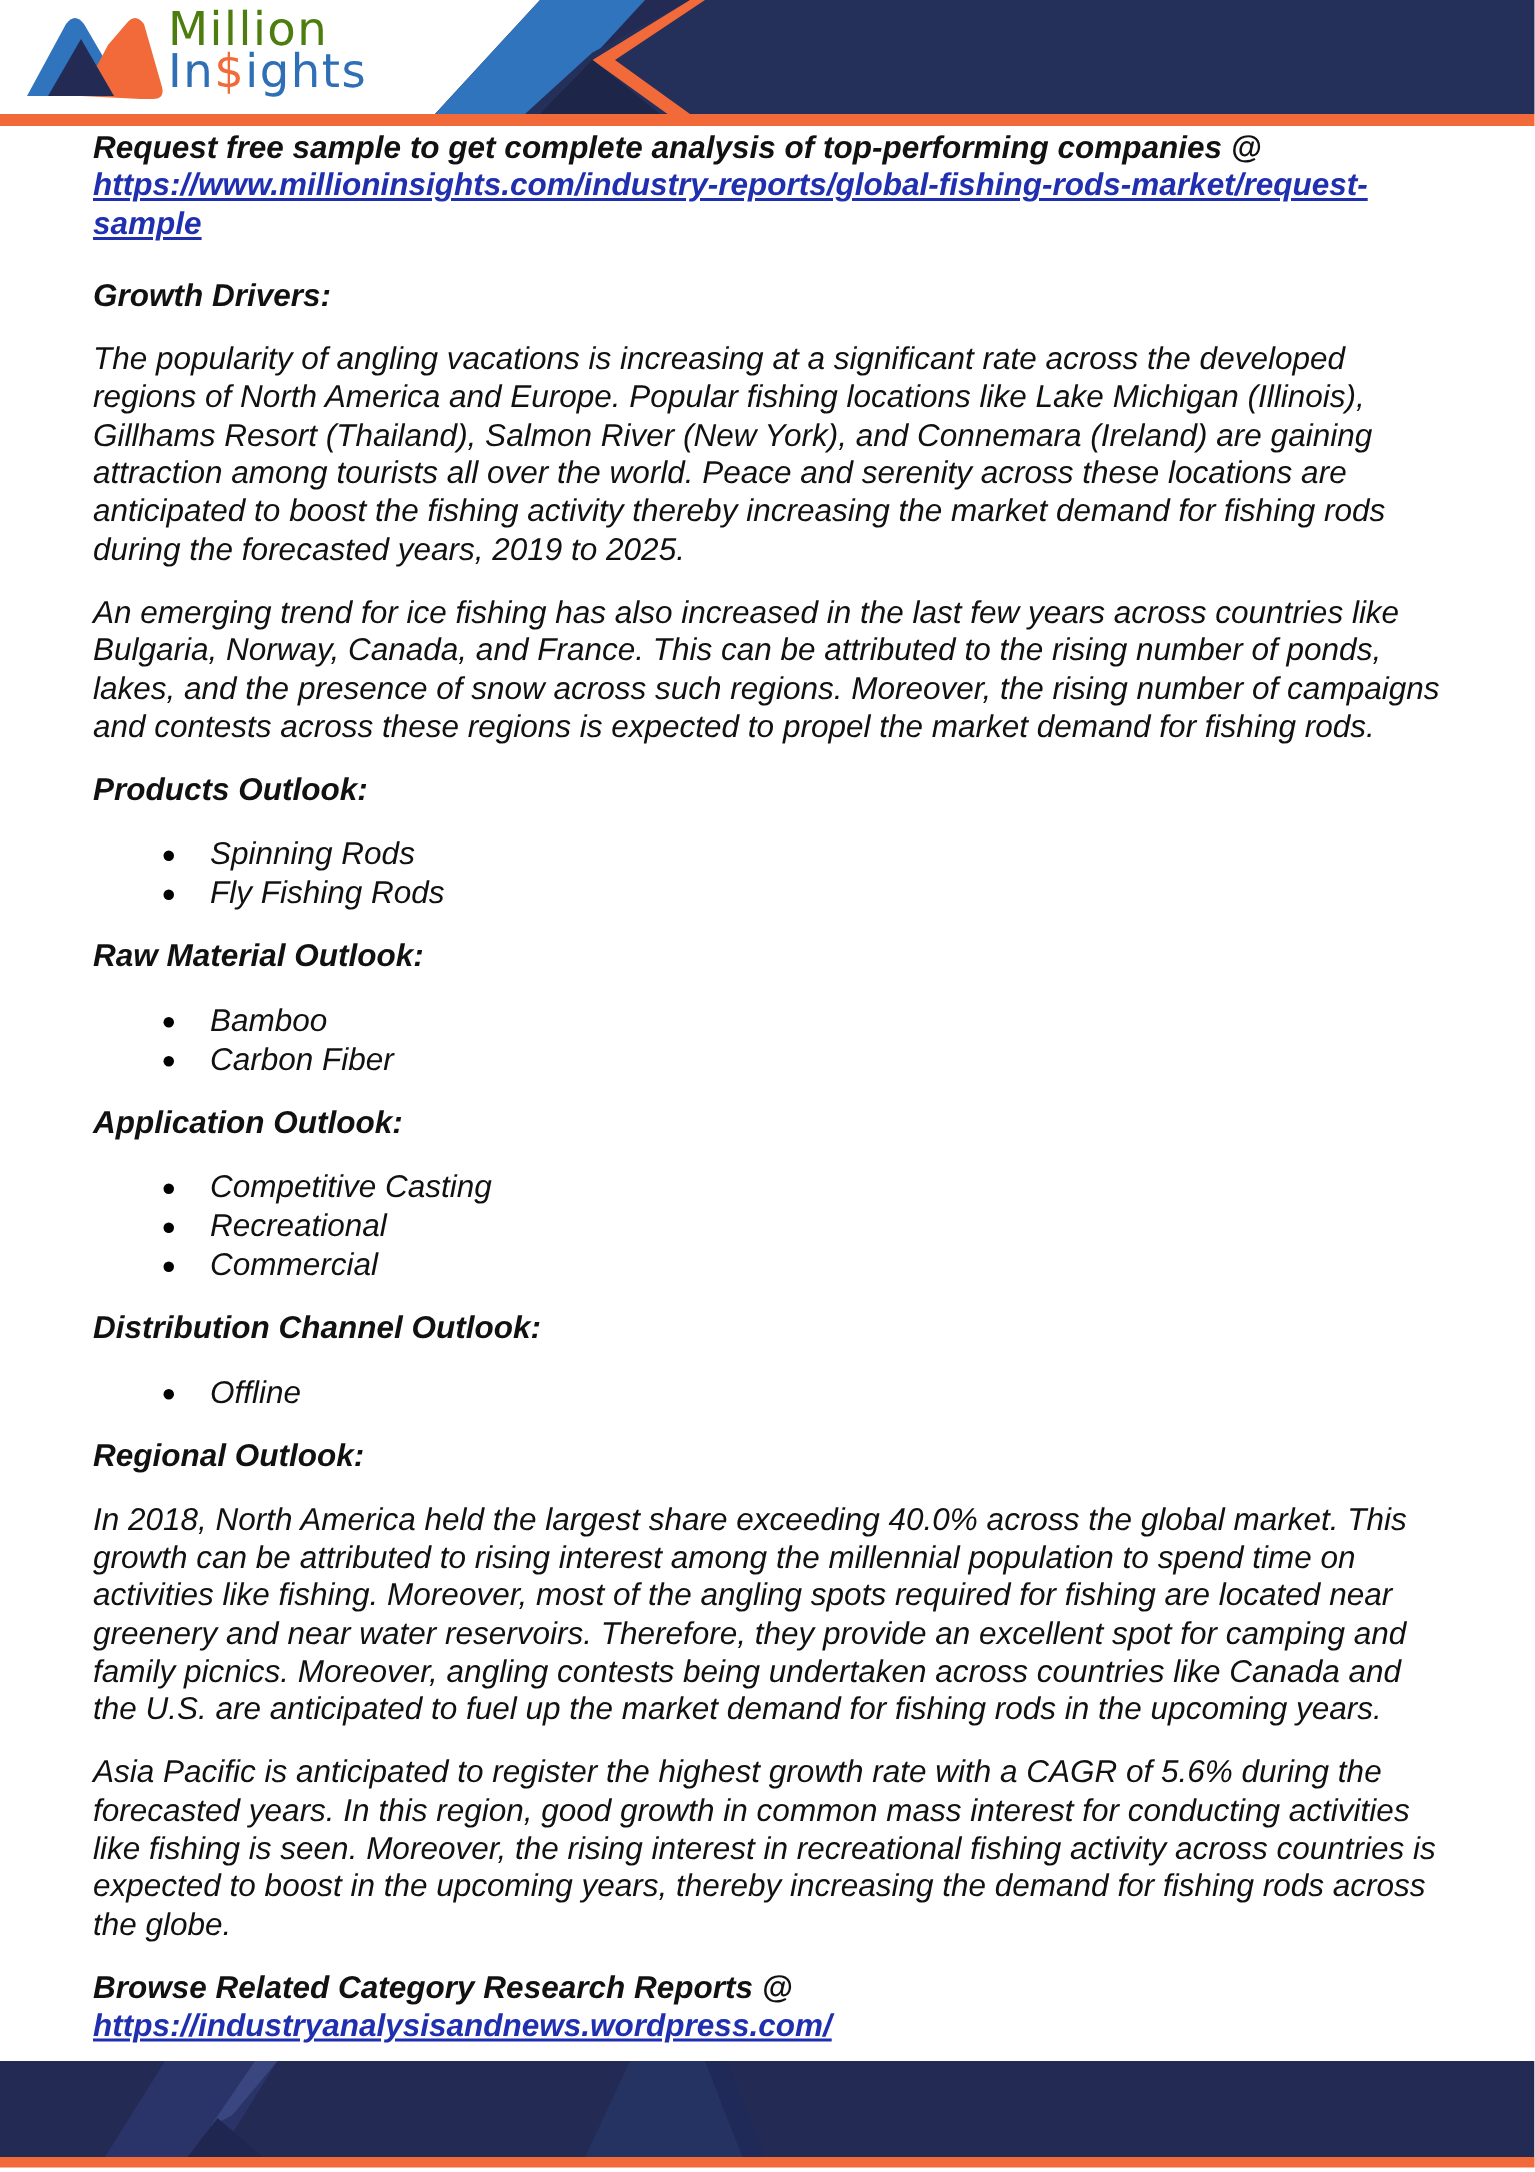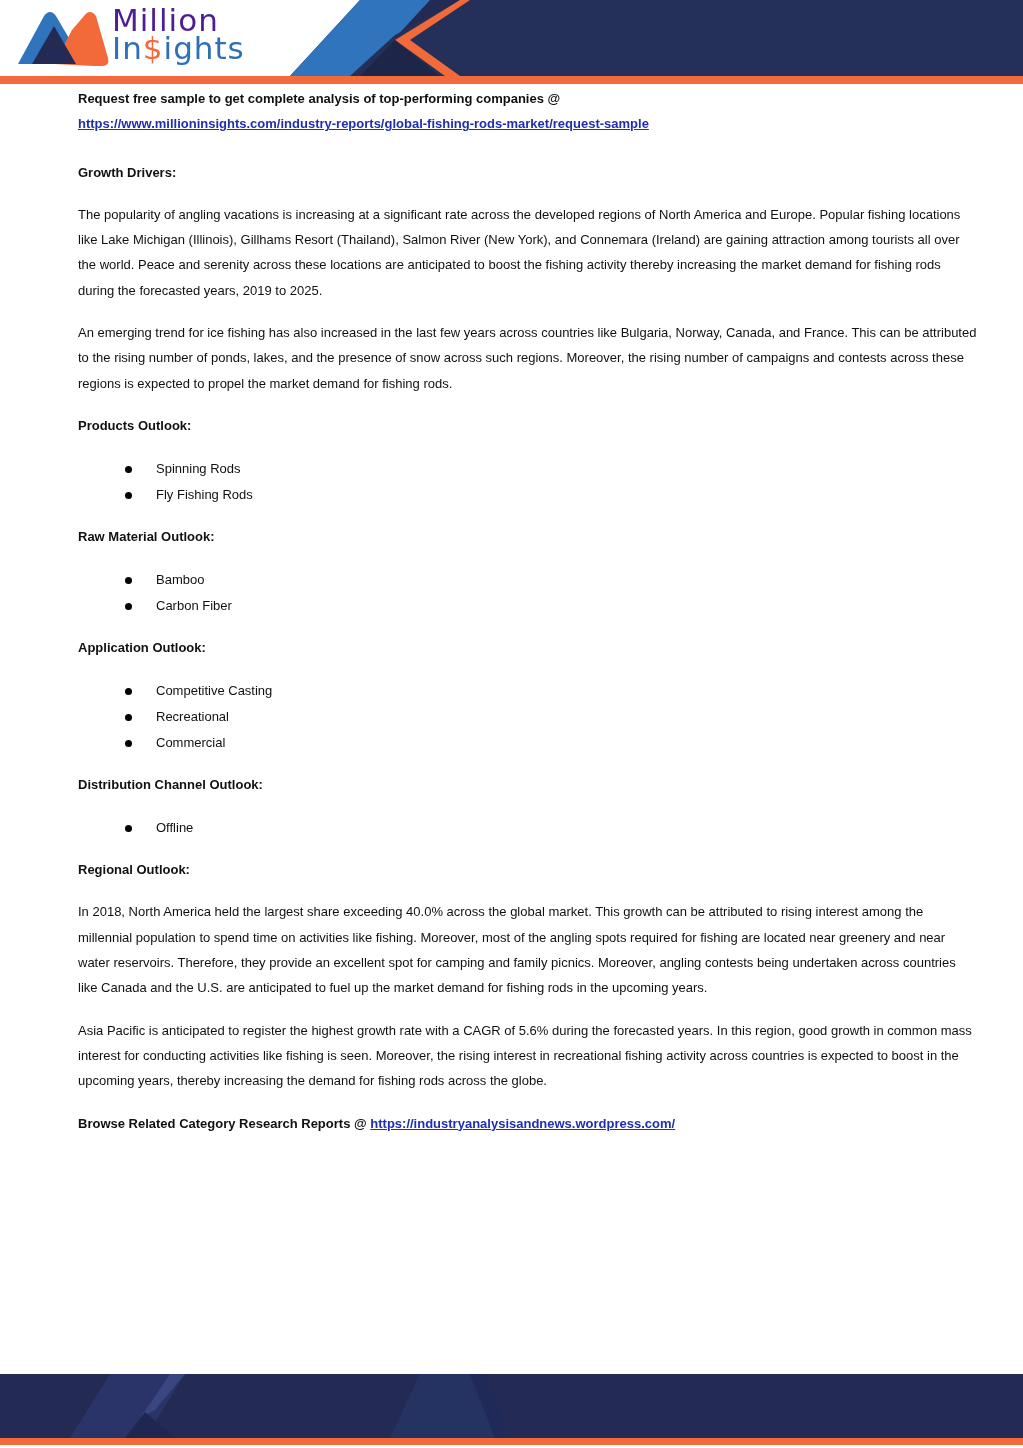--- a/index.html
+++ b/index.html
@@ -5,27 +5,27 @@
   html, body { margin: 0; padding: 0; background: #ffffff; }
   body { width: 1023px; height: 1448px; position: relative; overflow: hidden;
          font-family: "Liberation Sans", sans-serif; color: #111; }
 
   
   .header { position: absolute; left: 0; top: 0; width: 1023px; height: 85px; }
   .header-bg { position: absolute; left: 0; top: 0; width: 1023px; height: 76px; }
   .header-stripe { position: absolute; left: 0; top: 76px; width: 1023px; height: 8px; background: #f26a3a; }
   .logo-text { position: absolute; left: 112px; top: 6px; line-height: 28px; font-size: 31px;
                font-family: "DejaVu Sans", sans-serif; letter-spacing: 1px; }
-  .logo-line1 { color: #4c1d95; display: block; }
+  .logo-line1 { color: #4d7c0f; display: block; }
   .logo-line2 { color: #2e6fb5; display: block; }
   .logo-dollar { color: #f26a3a; }
 
   
-  .content { position: absolute; left: 78px; top: 86px; width: 900px;
-             font-size: 13px; line-height: 25.3px; }
+  .content { position: absolute; left: 62px; top: 86px; width: 900px;
+             font-size: 21px; line-height: 25.3px; font-style: italic; }
   .content p { margin: 0; }
   .req-line { font-weight: bold; }
   .link { color: #1f2fb0; text-decoration: underline; font-weight: bold; }
   .heading { font-weight: bold; margin-top: 0; }
   .para { margin-top: 0; }
   ul.bul { list-style: none; margin: 16px; padding: 0; }
   ul.bul li { position: relative; padding-left: 62px; line-height: 26px; }
   ul.bul li::before { content: ""; position: absolute; left: 31px; top: 10px; width: 7px; height: 7px;
                       border-radius: 50%; background: #000; }
 

